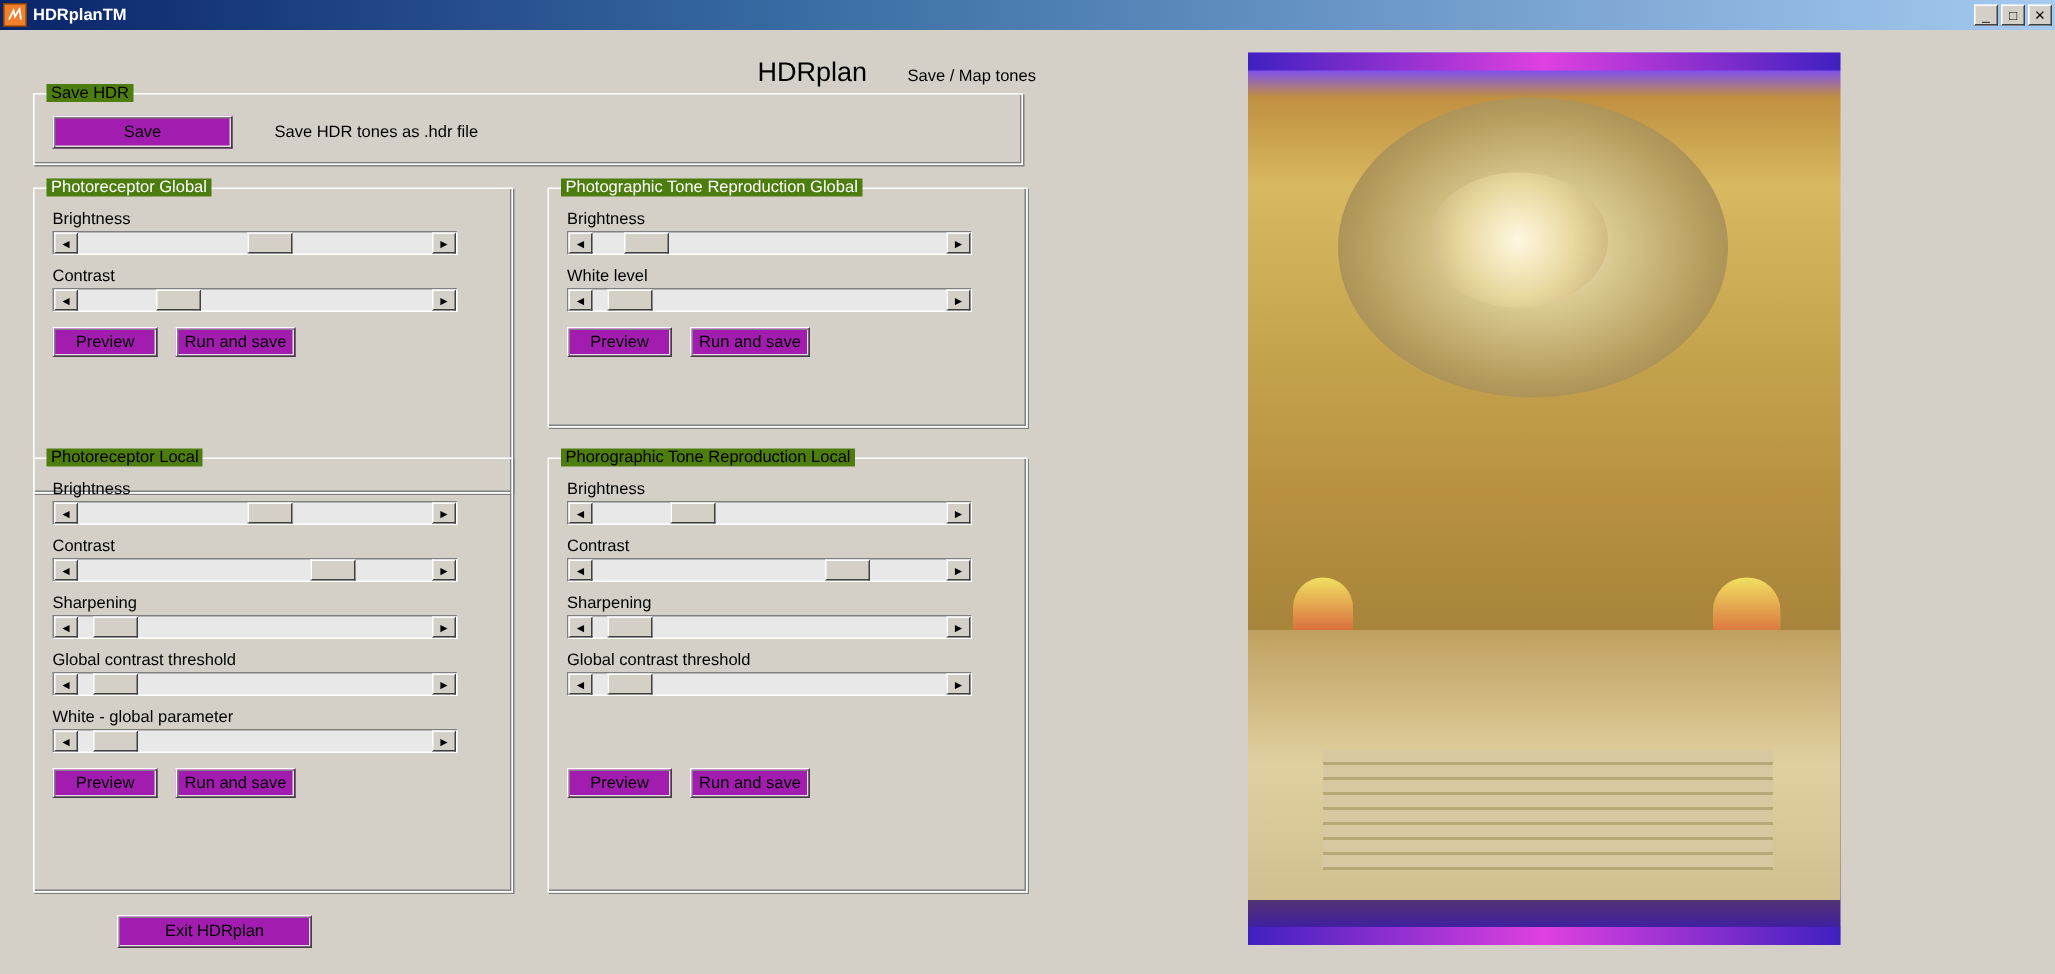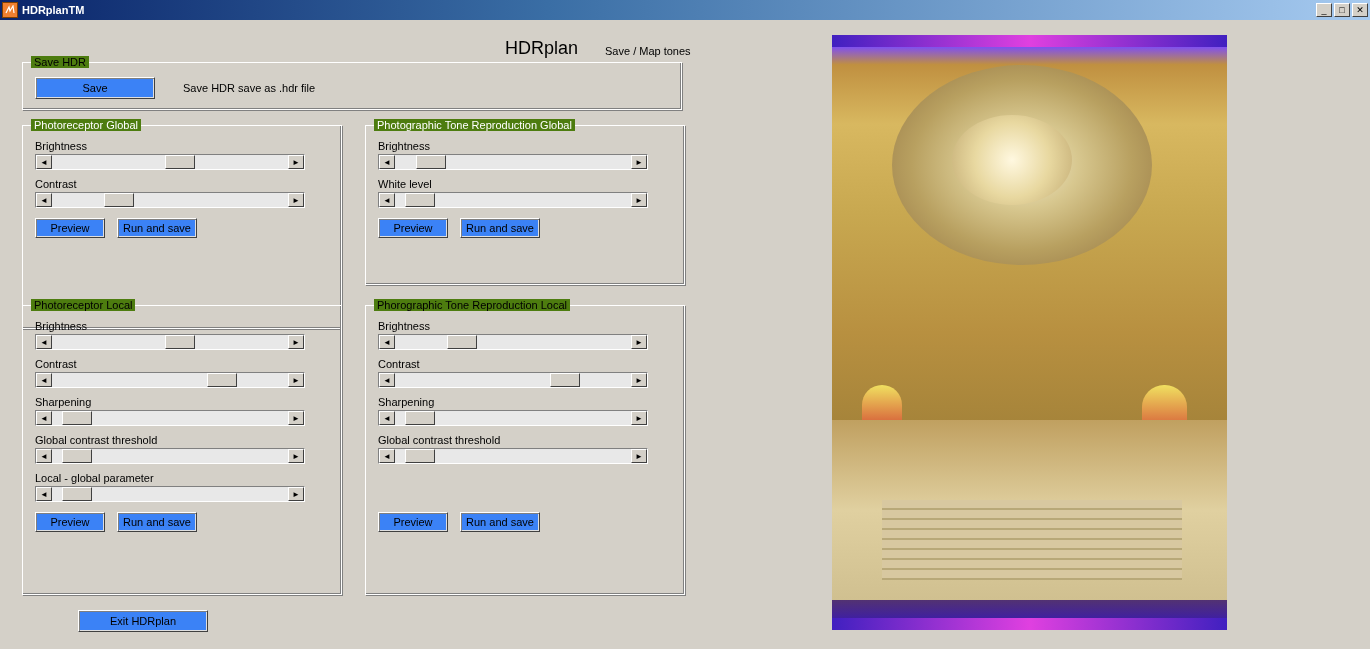--- a/index.html
+++ b/index.html
@@ -32,21 +32,21 @@
   box-shadow: -1px -1px 0 #808080 inset, 1px 1px 0 #808080;
   padding: 10px 12px 12px 12px;
 }
 .fieldset > .legend {
   position: absolute; top: -7px; left: 8px;
   background: #4d7c0f; padding: 0 3px;
 }
 .legend.light { color: #fff; }
 
 .btn {
-  background: #3b82f6;
+  background: #a21caf;
   border: 1px solid; border-color: #fff #404040 #404040 #fff;
   box-shadow: 1px 1px 0 #808080 inset, -1px -1px 0 #dfdfdf inset;
   padding: 3px 0; text-align: center; cursor: default;
   min-width: 70px;
 }
 .btn.wide { width: 120px; padding: 4px 0; }
 
 .slider-row { margin: 4px 0 8px 0; }
 .slider-label { margin-bottom: 2px; }
 .slider {
@@ -117,21 +117,21 @@
 
 <div class="content">
 
   <div class="main-title">HDRplan</div>
   <div class="sub-title">Save / Map tones</div>
 
   <div class="fieldset" style="left:22px; top:42px; width:660px; height:48px;">
     <div class="legend">Save HDR</div>
     <div style="display:flex; align-items:center; gap:28px; margin-top:4px;">
       <div class="btn wide">Save</div>
-      <div>Save HDR save as .hdr file</div>
+      <div>Save HDR tones as .hdr file</div>
     </div>
   </div>
 
   <div class="fieldset" style="left:22px; top:105px; width:320px; height:204px;">
     <div class="legend light">Photoreceptor Global</div>
     <div class="slider-row">
       <div class="slider-label">Brightness</div>
       <div class="slider">
         <div class="arrow">◄</div>
         <div class="track">
@@ -220,21 +220,21 @@
       <div class="slider-label">Global contrast threshold</div>
       <div class="slider">
         <div class="arrow">◄</div>
         <div class="track">
             <div class="thumb" style="left: 10.3px;"></div>
           </div>
         <div class="arrow">►</div>
       </div>
     </div>
     <div class="slider-row">
-      <div class="slider-label">Local - global parameter</div>
+      <div class="slider-label">White - global parameter</div>
       <div class="slider">
         <div class="arrow">◄</div>
         <div class="track">
             <div class="thumb" style="left: 10.3px;"></div>
           </div>
         <div class="arrow">►</div>
       </div>
     </div>
     <div class="btn-row">
       <div class="btn">Preview</div>

